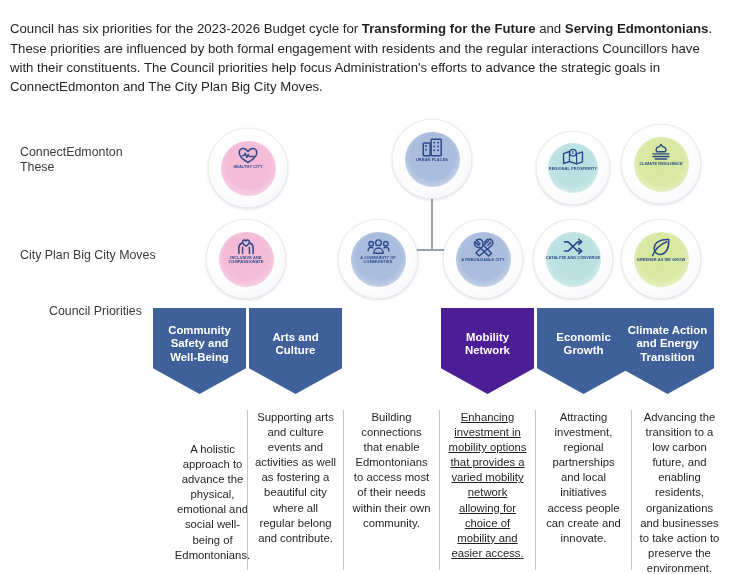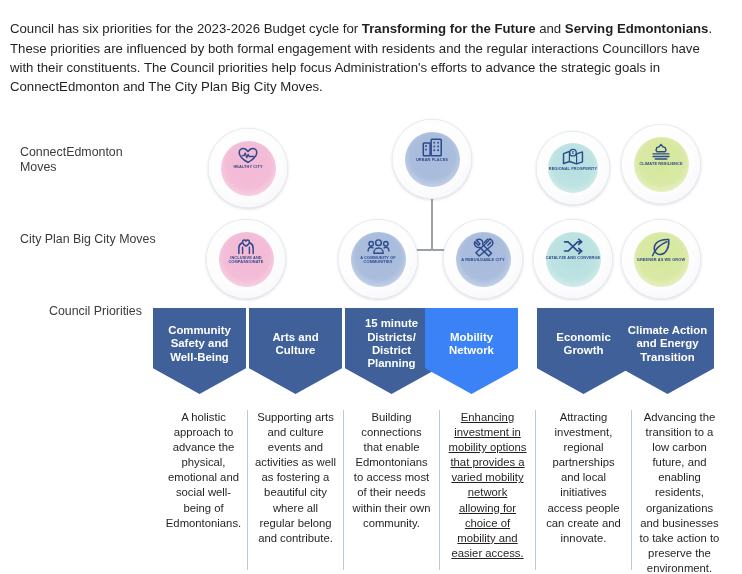--- a/index.html
+++ b/index.html
@@ -27,21 +27,21 @@
   
   .row-label {
     position: absolute;
     left: 20px;
     width: 140px;
     font-size: 12.4px;
     line-height: 15px;
     color: #3b3b3b;
   }
   #lbl-connect { top: 145px; }
-  #lbl-bcm     { top: 232px; }
+  #lbl-bcm     { top: 248px; }
   #lbl-cp      { top: 304px; margin-left: 29px; }
 
   
   .circle {
     position: absolute;
     width: 74px; height: 74px;
     border-radius: 50%;
     background: radial-gradient(circle at 42% 36%, #ffffff 0%, #fdfdfe 55%, #f3f4f7 100%);
     box-shadow: 0 1px 3px rgba(40,50,80,0.18), 0 0 0 0.5px rgba(180,188,205,0.45) inset;
     display: flex; align-items: center; justify-content: center;
@@ -105,21 +105,21 @@
   }
   .vline { position: absolute; top: 0; width: 1px; height: 160px; background: #b8cbdd; }
 </style>
 </head>
 <body>
 
 <div id="page">
 
   <p class="intro" id="intro-text"><span>Council has six priorities for the 2023-2026 Budget cycle for </span><b>Transforming for the Future</b><span> and </span><b>Serving Edmontonians</b><span>. These priorities are influenced by both formal engagement with residents and the regular interactions Councillors have with their constituents. The Council priorities help focus Administration's efforts to advance the strategic goals in ConnectEdmonton and The City Plan Big City Moves.</span></p>
 
-  <div class="row-label" id="lbl-connect">ConnectEdmonton Moves</div>
+  <div class="row-label" id="lbl-connect">ConnectEdmonton These</div>
   <div class="row-label" id="lbl-bcm">City Plan Big City Moves</div>
   <div class="row-label" id="lbl-cp">Council Priorities</div>
 
   <div class="conn" style="left:431px; top:196px; width:1.5px; height:54px;"></div>
   <div class="conn" style="left:398px; top:249px; width:34px; height:1.5px;"></div>
   <div class="conn" style="left:431px; top:249px; width:32px; height:1.5px;"></div>
 
   <div class="circle big" style="left:208px; top:128px;">
     <div class="blob blob-pink">
       <svg width="22" height="17" viewBox="0 0 24 19">
@@ -229,36 +229,33 @@
     </div>
   </div>
 
   <div id="banners">
       <div class="chev" style="left: 0px; width: 93px; background: rgb(63, 96, 153);">
         <span>Community Safety and Well-Being</span>
       </div>
       <div class="chev" style="left: 96px; width: 93px; background: rgb(63, 96, 153);">
         <span>Arts and Culture</span>
       </div>
-      <div class="chev" style="left: 192px; width: 93px; background: rgb(63, 96, 153);">
-        <span>15 minute Districts/ District Planning</span>
-      </div>
-      <div class="chev" style="left: 272px; width: 93px; background: #3b82f6;">
+      <div class="chev" style="left: 288px; width: 93px; background: #4c1d95;">
         <span>Mobility Network</span>
       </div>
       <div class="chev" style="left: 384px; width: 93px; background: rgb(63, 96, 153);">
         <span>Economic Growth</span>
       </div>
       <div class="chev" style="left: 468px; width: 93px; background: rgb(63, 96, 153);">
         <span>Climate Action and Energy Transition</span>
       </div>
     </div>
 
   <div id="descs">
-      <div class="desc" style="left: 4px; width: 93px;">A holistic approach to advance the physical, emotional and social well-being of Edmontonians.</div>
+      <div class="desc" style="left: 13px; width: 93px; margin-top: 32px;">A holistic approach to advance the physical, emotional and social well-being of Edmontonians.</div>
       <div class="desc" style="left: 96px; width: 93px;">Supporting arts and culture events and activities as well as fostering a beautiful city where all regular belong and contribute.</div>
       <div class="vline" style="left: 93.5px; background: rgb(184, 203, 221);"></div>
       <div class="desc" style="left: 192px; width: 93px;">Building connections that enable Edmontonians to access most of their needs within their own community.</div>
       <div class="vline" style="left: 189.5px; background: rgb(184, 203, 221);"></div>
       <div class="desc" style="left: 288px; width: 93px; text-decoration: underline;">Enhancing investment in mobility options that provides a varied mobility network allowing for choice of mobility and easier access.</div>
       <div class="vline" style="left: 285.5px; background: rgb(184, 203, 221);"></div>
       <div class="desc" style="left: 384px; width: 93px;">Attracting investment, regional partnerships and local initiatives access people can create and innovate.</div>
       <div class="vline" style="left: 381.5px; background: rgb(184, 203, 221);"></div>
       <div class="desc" style="left: 480px; width: 93px;">Advancing the transition to a low carbon future, and enabling residents, organizations and businesses to take action to preserve the environment.</div>
       <div class="vline" style="left: 477.5px; background: rgb(184, 203, 221);"></div>

